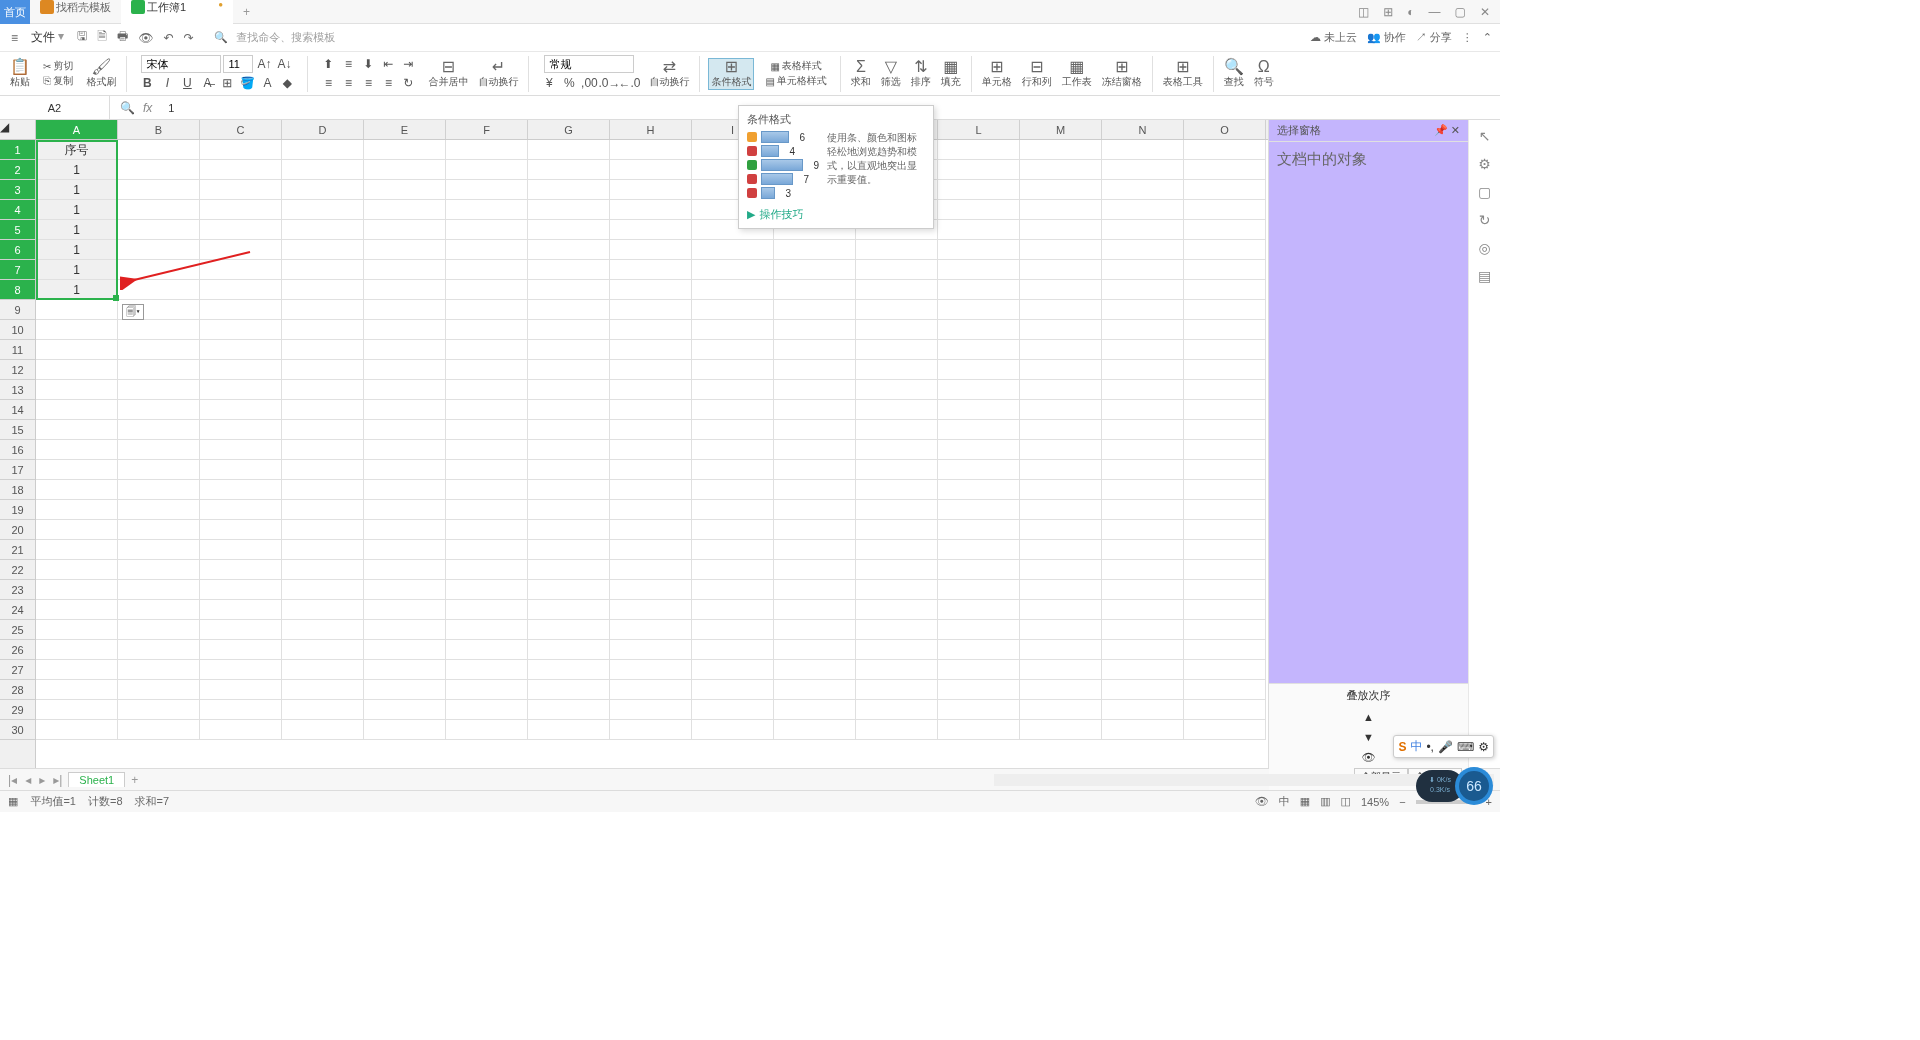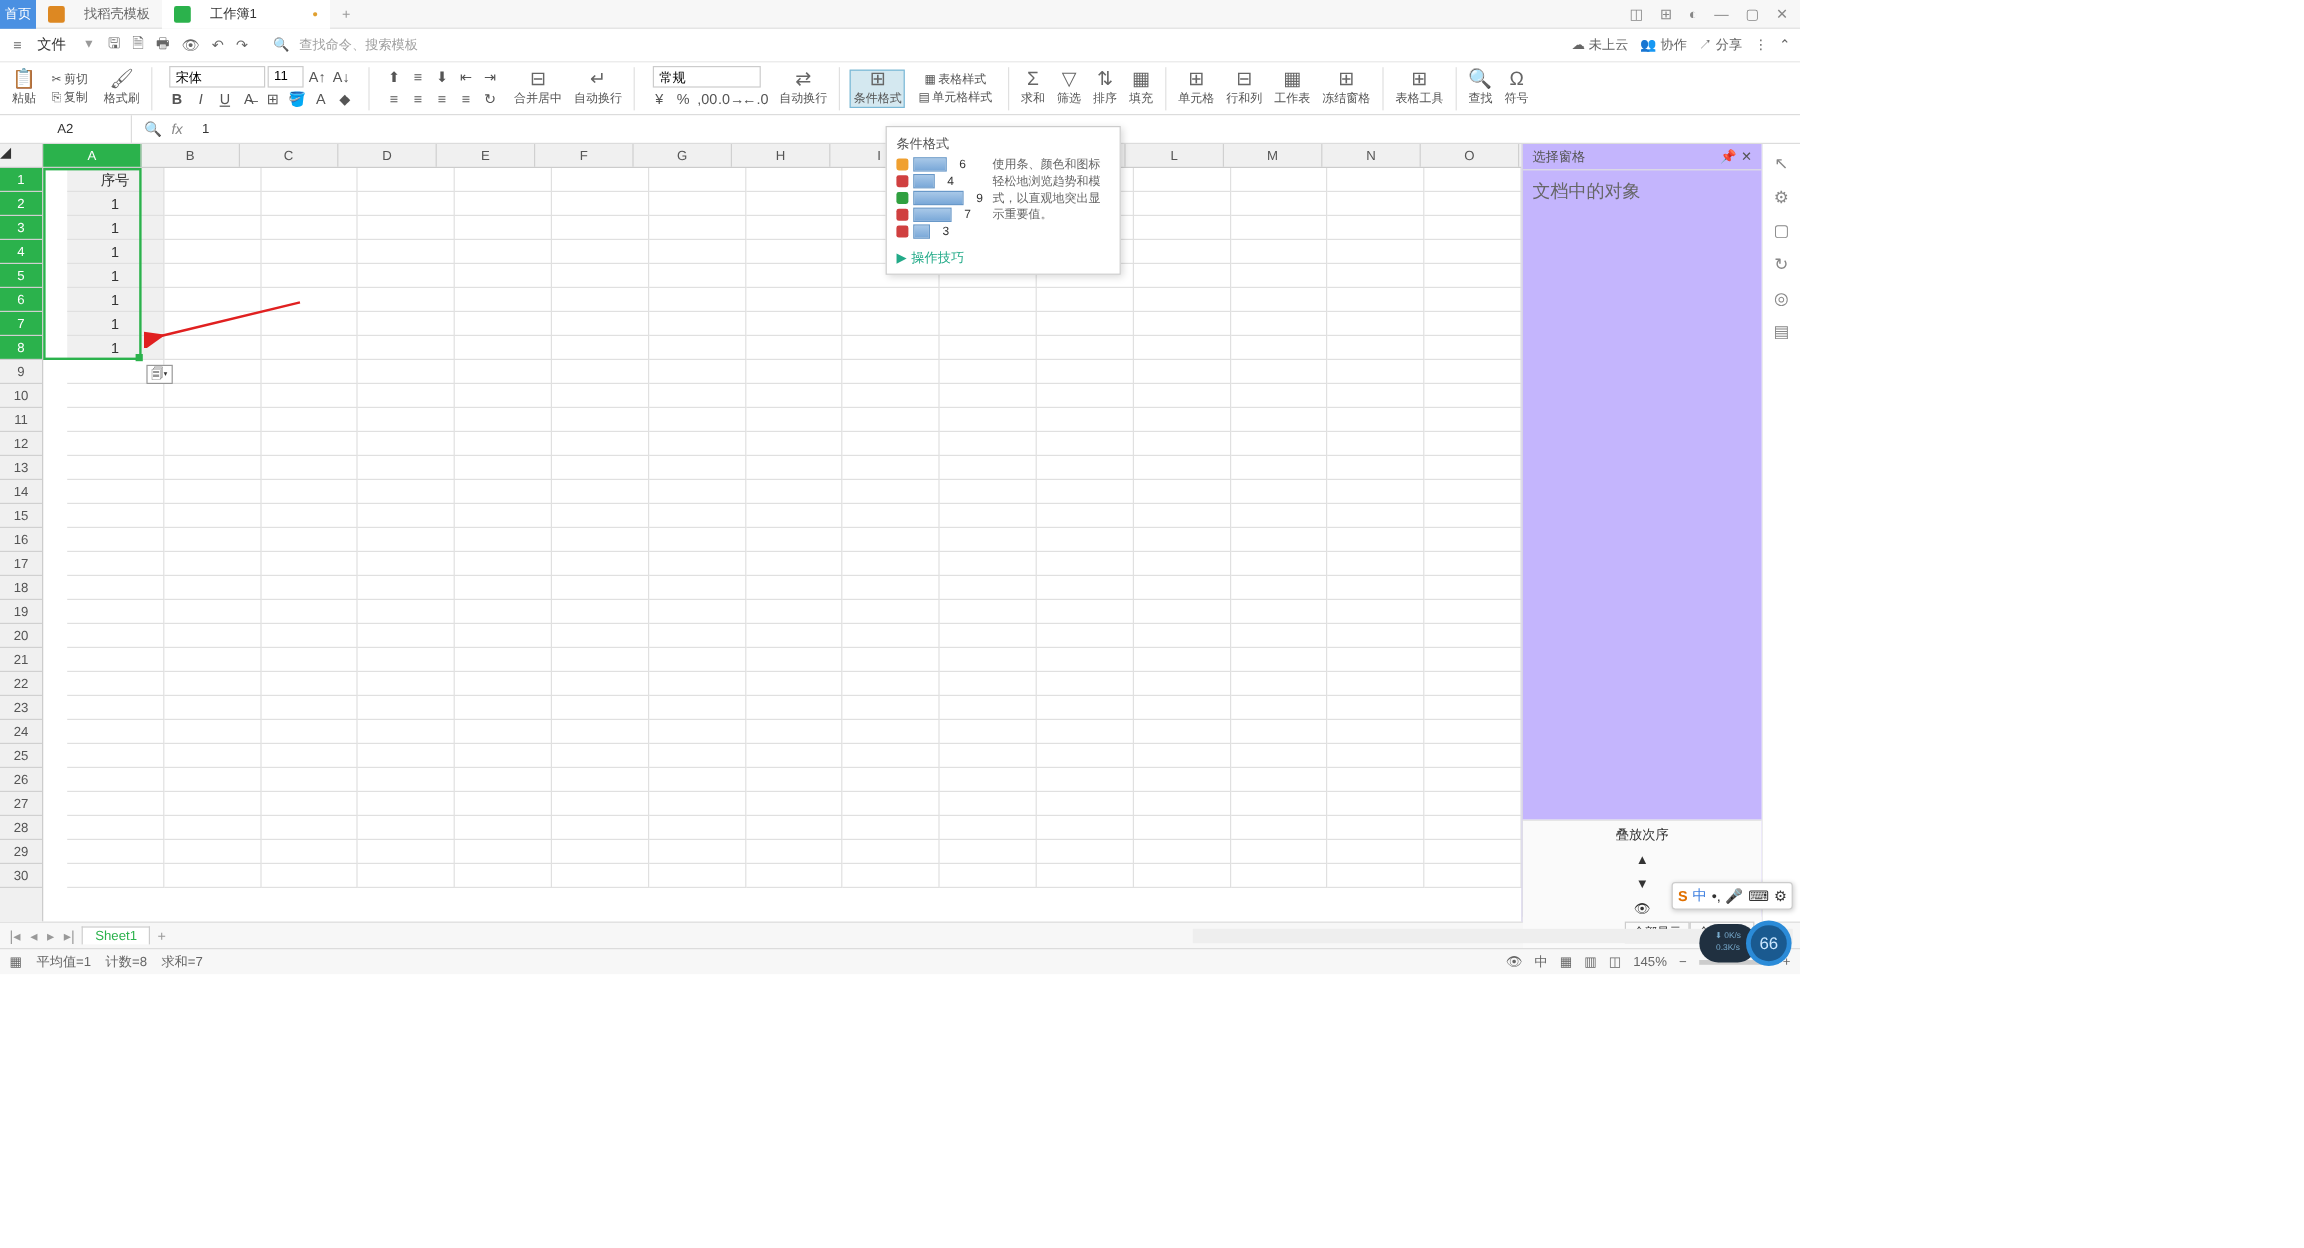--- a/index.html
+++ b/index.html
@@ -1,31 +1,31 @@
 <!DOCTYPE html>
 <html><head>
 <meta charset="utf-8">
 <style>
 * { margin: 0; padding: 0; box-sizing: border-box; font-family: "Microsoft YaHei", sans-serif; }
 body { background: #fff; font-size: 12px; color: #333; width: 1500px; height: 812px; overflow: hidden; position: relative; }
 
 
 .titlebar { height: 24px; background: #f7f7f7; display: flex; align-items: center; border-bottom: 1px solid #e0e0e0; }
 .tab-home { background: #4a90e2; color: #fff; padding: 0 4px; height: 24px; line-height: 24px; font-size: 11px; }
-.tab-doc { display: flex; align-items: center; padding: 0 10px; height: 24px; font-size: 11px; color: #666; gap: 16px; }
+.tab-doc { display: flex; padding: 0 10px; height: 24px; font-size: 11px; color: #666; gap: 2px; }
 .tab-doc.active { background: #fff; color: #333; }
 .tab-icon { width: 14px; height: 14px; display: inline-block; }
 .tab-plus { padding: 0 10px; color: #999; cursor: pointer; }
 .win-controls { margin-left: auto; display: flex; gap: 14px; padding-right: 10px; color: #888; }
 .win-controls span { cursor: pointer; }
 
 
 .menubar { height: 28px; display: flex; align-items: center; padding: 0 8px; gap: 4px; border-bottom: 1px solid #e8e8e8; }
 .menu-icon { padding: 0 3px; color: #666; cursor: pointer; }
-.menu-file { display: flex; align-items: flex-start; gap: 16px; font-size: 12px; padding: 0 6px; }
+.menu-file { display: flex; align-items: flex-start; gap: 3px; font-size: 12px; padding: 0 6px; }
 .menu-tabs { display: flex; gap: 12px; margin-left: 8px; }
 .menu-tab { font-size: 12px; color: #555; padding: 2px 4px; cursor: pointer; }
 .menu-tab.start { background: #2bb24c; color: #fff; border-radius: 10px; padding: 2px 10px; }
 .menu-search { display: flex; align-items: center; gap: 8px; margin-left: 14px; color: #a0a0a0; font-size: 11px; }
 .menu-right { margin-left: auto; display: flex; gap: 10px; align-items: center; color: #666; font-size: 11px; }
 
 
 .ribbon { height: 44px; display: flex; align-items: center; padding: 0 8px; border-bottom: 1px solid #dcdcdc; gap: 6px; }
 .rib-group { display: flex; flex-direction: column; align-items: center; gap: 1px; padding: 0 3px; }
 .rib-sep { width: 1px; height: 36px; background: #e0e0e0; margin: 0 2px; }
@@ -57,21 +57,21 @@
 
 
 .grid { position: absolute; inset: 0; }
 .col-headers { position: absolute; top: 0; left: 36px; right: 0; height: 20px; display: flex; background: #f0f0f0; border-bottom: 1px solid #ccc; }
 .col-h { width: 82px; border-right: 1px solid #d0d0d0; text-align: center; font-size: 11px; line-height: 20px; color: #555; }
 .col-h.sel { background: #2bb24c; color: #fff; }
 .corner { position: absolute; top: 0; left: 0; width: 36px; height: 20px; background: #f0f0f0; border-right: 1px solid #ccc; border-bottom: 1px solid #ccc; }
 .row-headers { position: absolute; top: 20px; left: 0; width: 36px; bottom: 0; background: #f0f0f0; border-right: 1px solid #ccc; }
 .row-h { height: 20px; border-bottom: 1px solid #d0d0d0; text-align: center; font-size: 11px; line-height: 20px; color: #555; }
 .row-h.sel { background: #2bb24c; color: #fff; }
-.cells { position: absolute; top: 20px; left: 36px; right: 0; bottom: 0; margin-left: 20px; }
+.cells { position: absolute; top: 20px; left: 36px; right: 0; bottom: 0; }
 .cell-row { display: flex; height: 20px; }
 .cell { width: 82px; height: 20px; border-right: 1px solid #e0e0e0; border-bottom: 1px solid #e0e0e0; font-size: 12px; text-align: center; line-height: 20px; }
 .cell.filled { background: #f0f0f0; }
 .selection-box { position: absolute; border: 2px solid #2bb24c; pointer-events: none; }
 .fill-handle { position: absolute; width: 6px; height: 6px; background: #2bb24c; right: -3px; bottom: -3px; }
 
 
 .arrow { position: absolute; pointer-events: none; }
 
 

